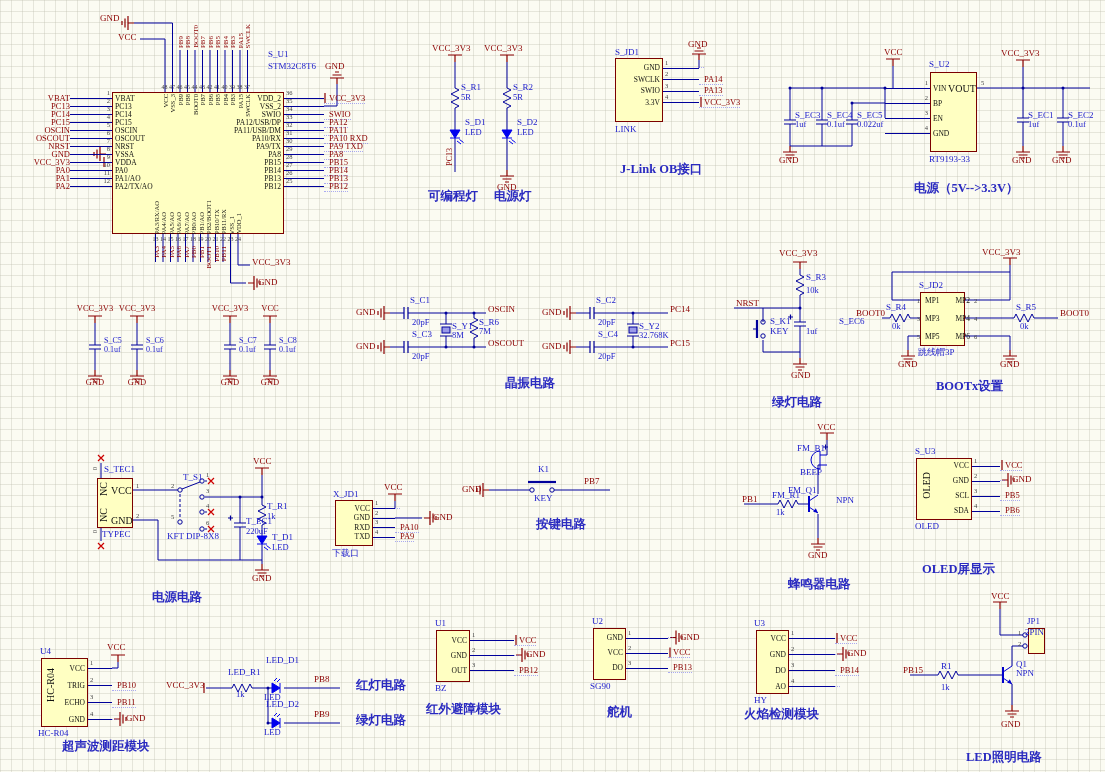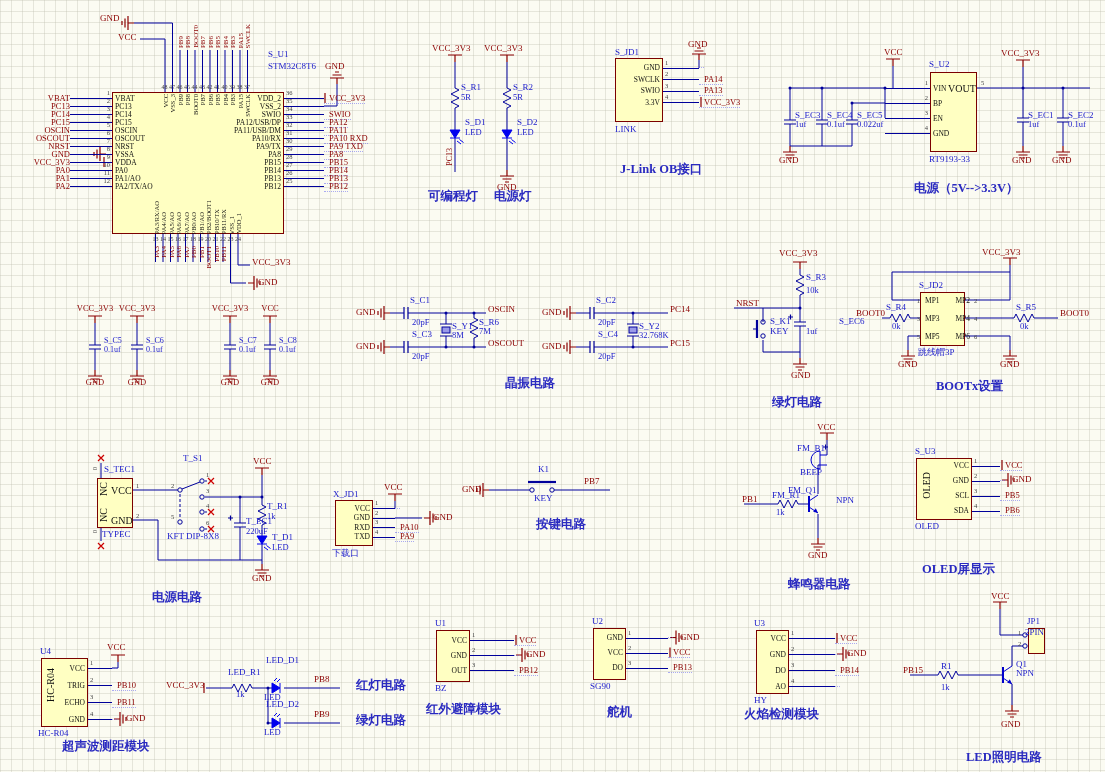--- a/index.html
+++ b/index.html
@@ -775,21 +775,21 @@
 <div class="cbox" style="left:97px;top:478px;width:36px;height:50px"></div>
 <span class="t pnamet vr" style="left:99px;top:482px">NC</span>
 <span class="t pnamet vr" style="left:99px;top:508px">NC</span>
 <span class="t pnamet" style="left:111px;top:486px">VCC</span>
 <span class="t pnamet" style="left:111px;top:516px">GND</span>
 <span class="t pnumt" style="left:136px;top:483px">1</span>
 <span class="t pnumt" style="left:136px;top:513px">2</span>
 <span class="t pnumt vr" style="left:92px;top:467px">0</span>
 <span class="t pnumt vr" style="left:92px;top:530px">0</span>
 <span class="t ref" style="left:102px;top:530px">TYPEC</span>
-<span class="t ref" style="left:183px;top:454px">T_S1</span>
+<span class="t ref" style="left:183px;top:473px">T_S1</span>
 <span class="t pnumt" style="left:206px;top:472px">1</span>
 <span class="t pnumt" style="left:171px;top:483px">2</span>
 <span class="t pnumt" style="left:206px;top:488px">3</span>
 <span class="t pnumt" style="left:206px;top:503px">4</span>
 <span class="t pnumt" style="left:171px;top:514px">5</span>
 <span class="t pnumt" style="left:206px;top:520px">6</span>
 <span class="t ref" style="left:167px;top:532px">KFT DIP-8X8</span>
 <span class="t ref" style="left:246px;top:517px">T_EC1</span>
 <span class="t val" style="left:246px;top:527px">220uF</span>
 <span class="t ref" style="left:267px;top:502px">T_R1</span>

